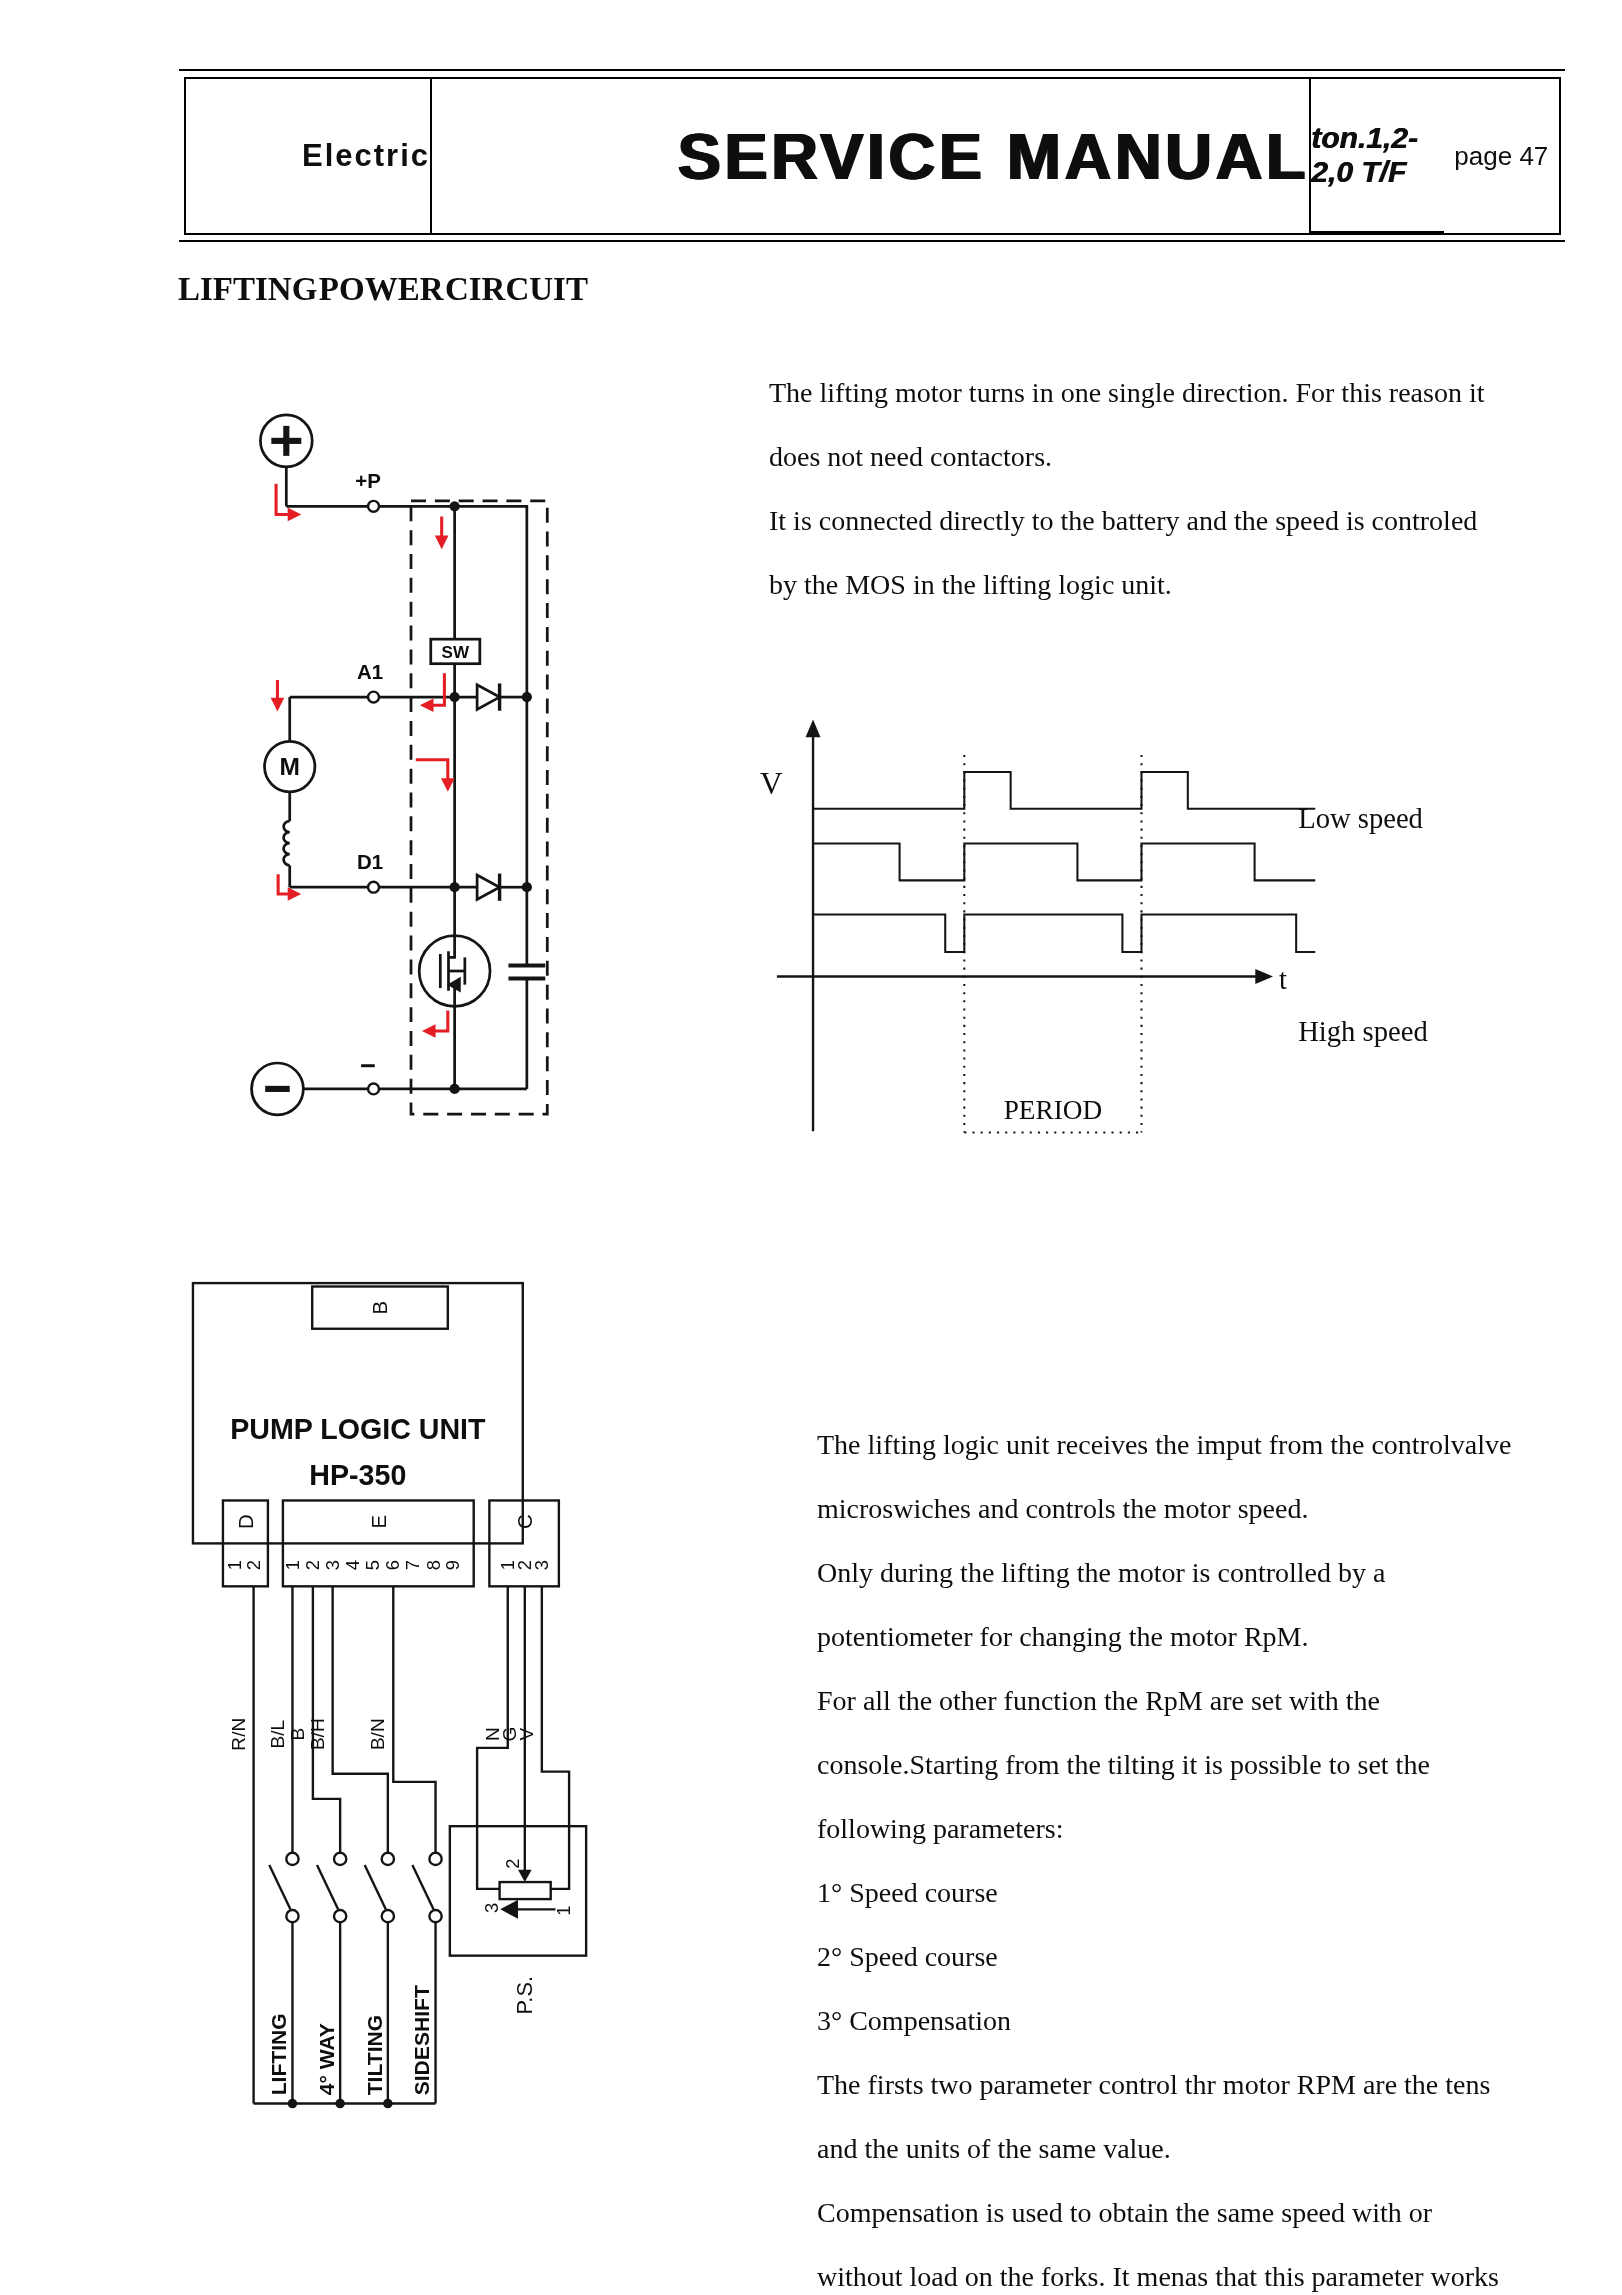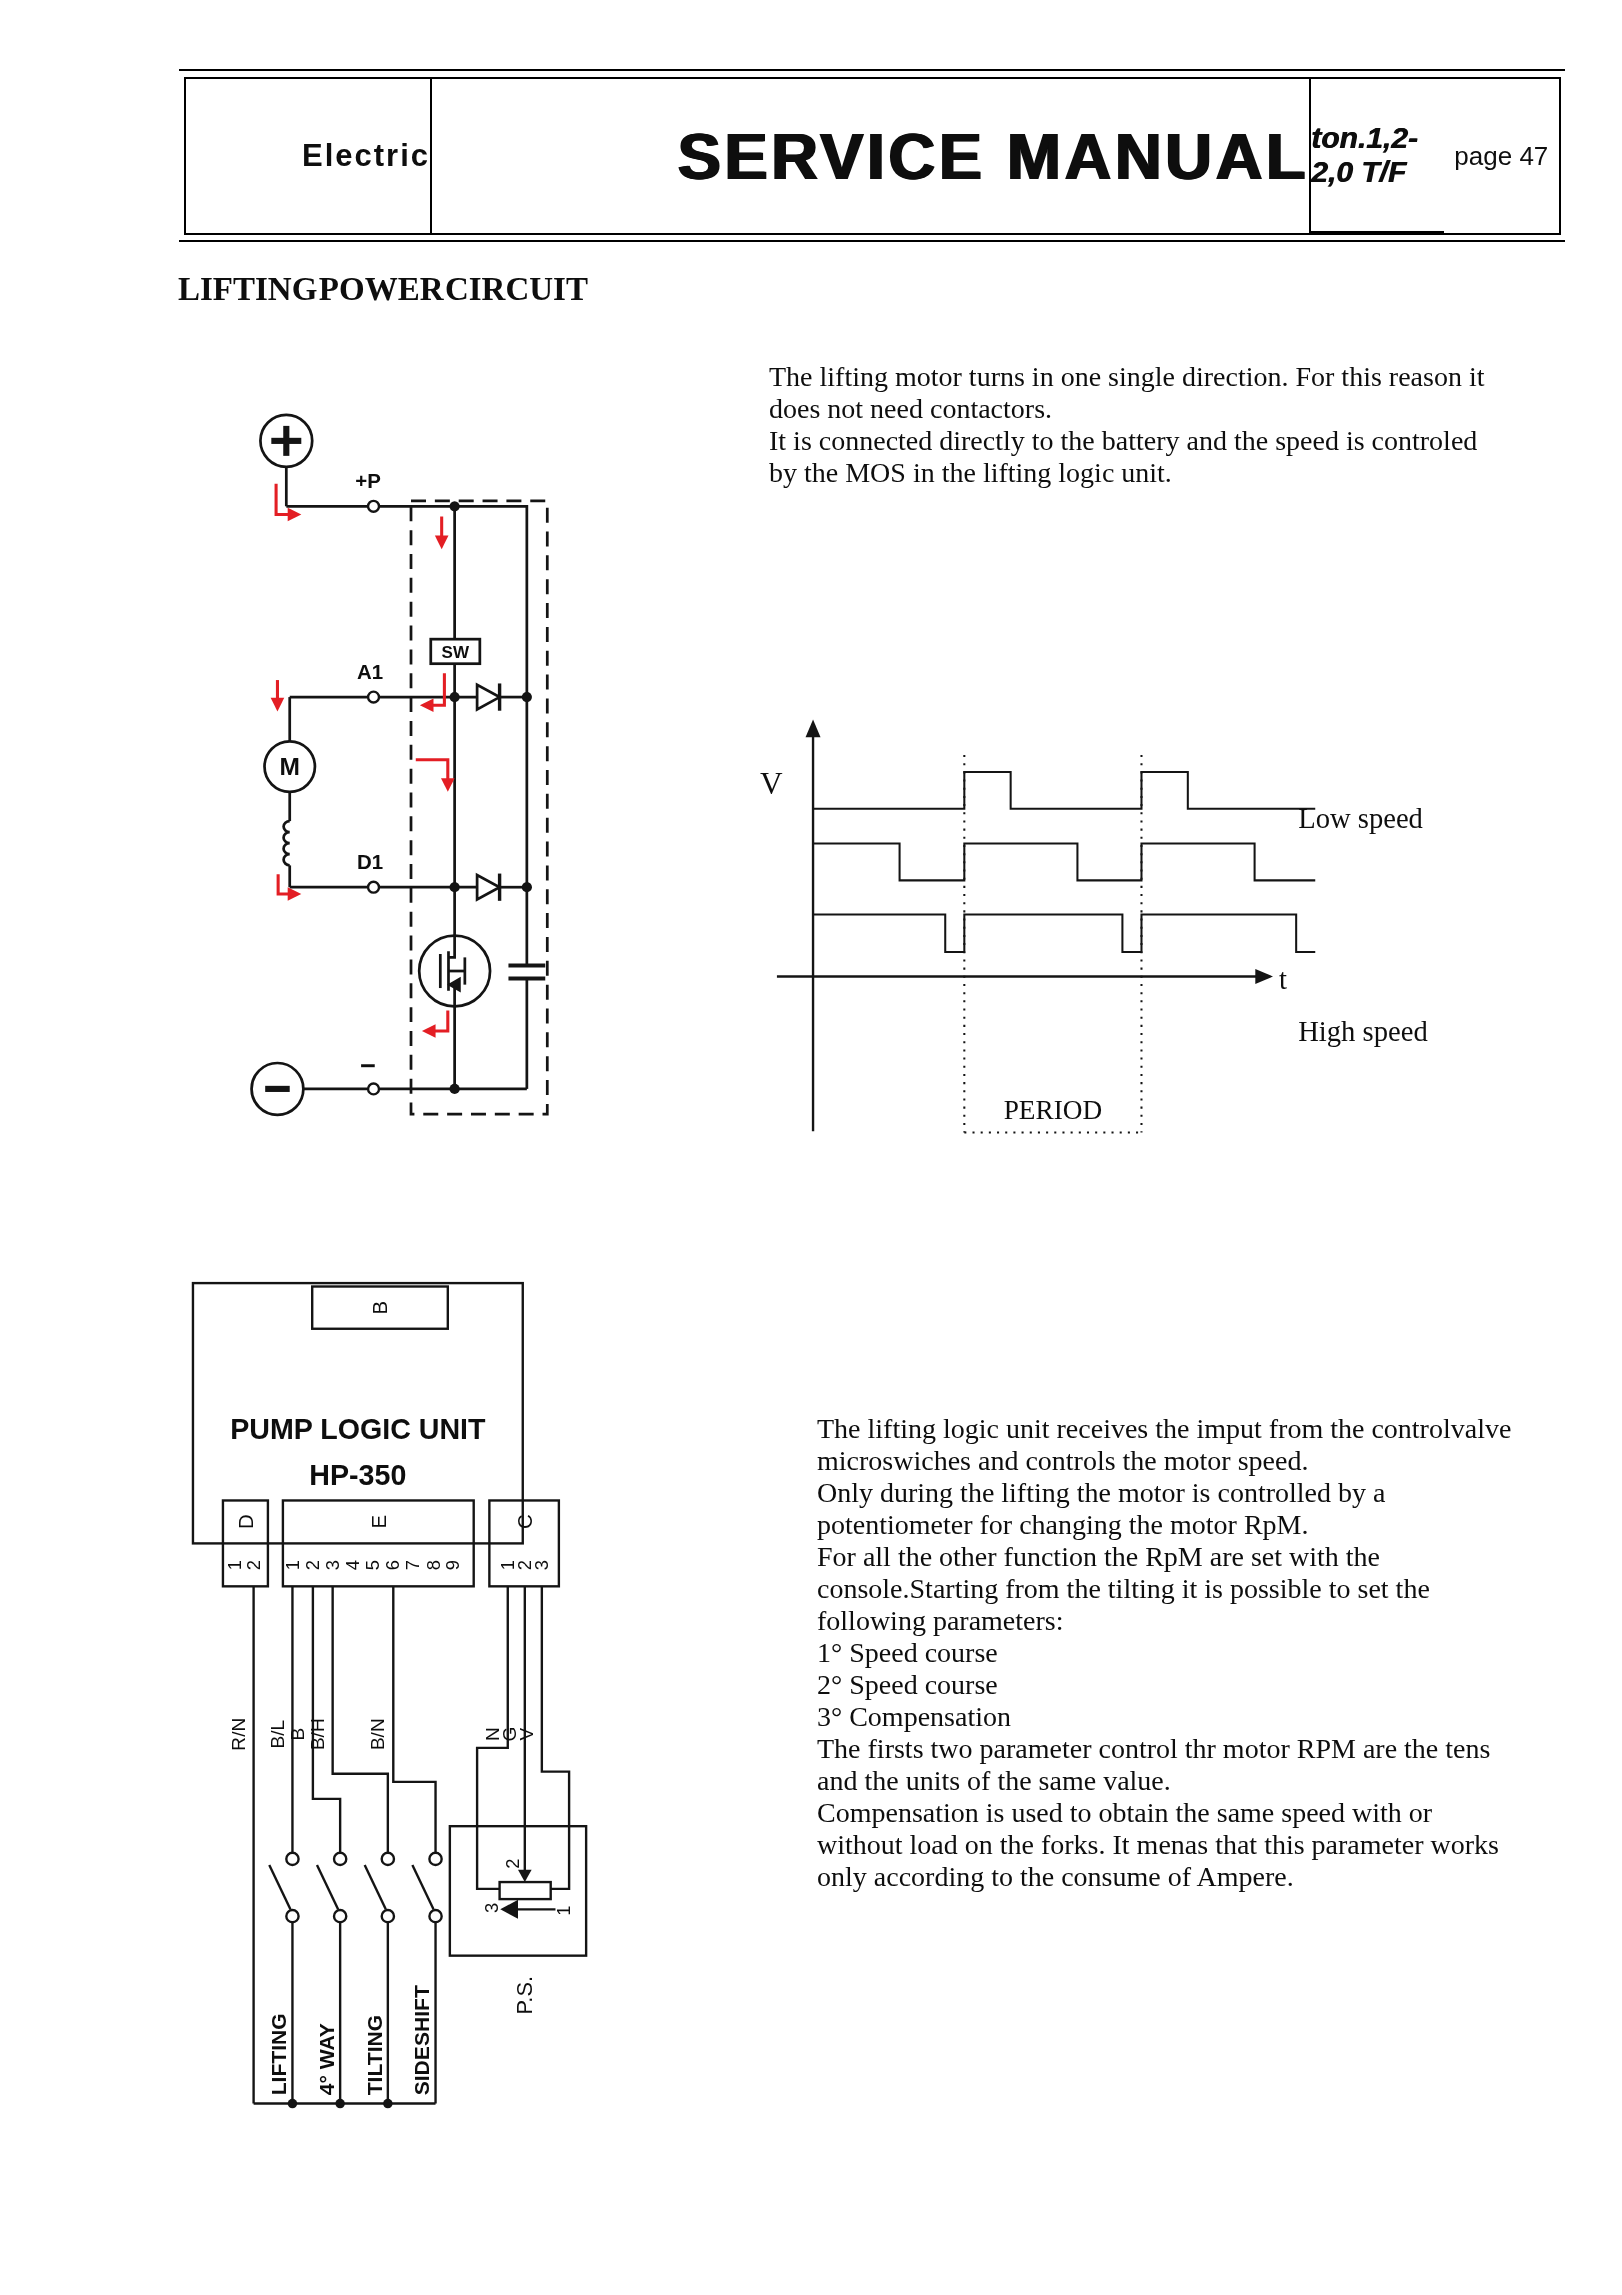--- a/index.html
+++ b/index.html
@@ -13,21 +13,21 @@
   .hdr-mid{flex:1;font-family:"Liberation Sans",sans-serif;font-weight:bold;font-size:65px;letter-spacing:3.4px;
            text-shadow:1.1px 0 0 currentColor,-1.1px 0 0 currentColor;}
   .hdr-right{width:248px;border-left:2.7px solid #000;display:flex;flex-direction:row;}
   .hdr-right-top{flex:1.15;display:flex;align-items:center;justify-content:center;border-bottom:2.7px solid #000;
                  font-family:"Liberation Sans",sans-serif;font-weight:bold;font-style:italic;font-size:30px;
                  text-shadow:0.7px 0 0 currentColor;}
   .hdr-right-bot{flex:1;display:flex;align-items:center;justify-content:center;
                  font-family:"Liberation Sans",sans-serif;font-size:26px;}
   .rule{background:#000;}
   .doc-title{left:178px;top:271px;font-weight:bold;font-size:33px;word-spacing:-6.8px;letter-spacing:0px;}
-  .para{font-size:28px;line-height:32px;white-space:pre-line;width:838px;}
+  .para{font-size:28px;line-height:64px;white-space:pre-line;width:838px;}
   .p1{left:769px;top:361px;}
   .p2{left:769px;top:1413px;margin-left:48px;}
   svg text{fill:#0e0e0e;}
   .sans{font-family:"Liberation Sans",sans-serif;}
   .serif{font-family:"Liberation Serif",serif;}
 </style>
 </head>
 <body>
 
 <div class="page">

